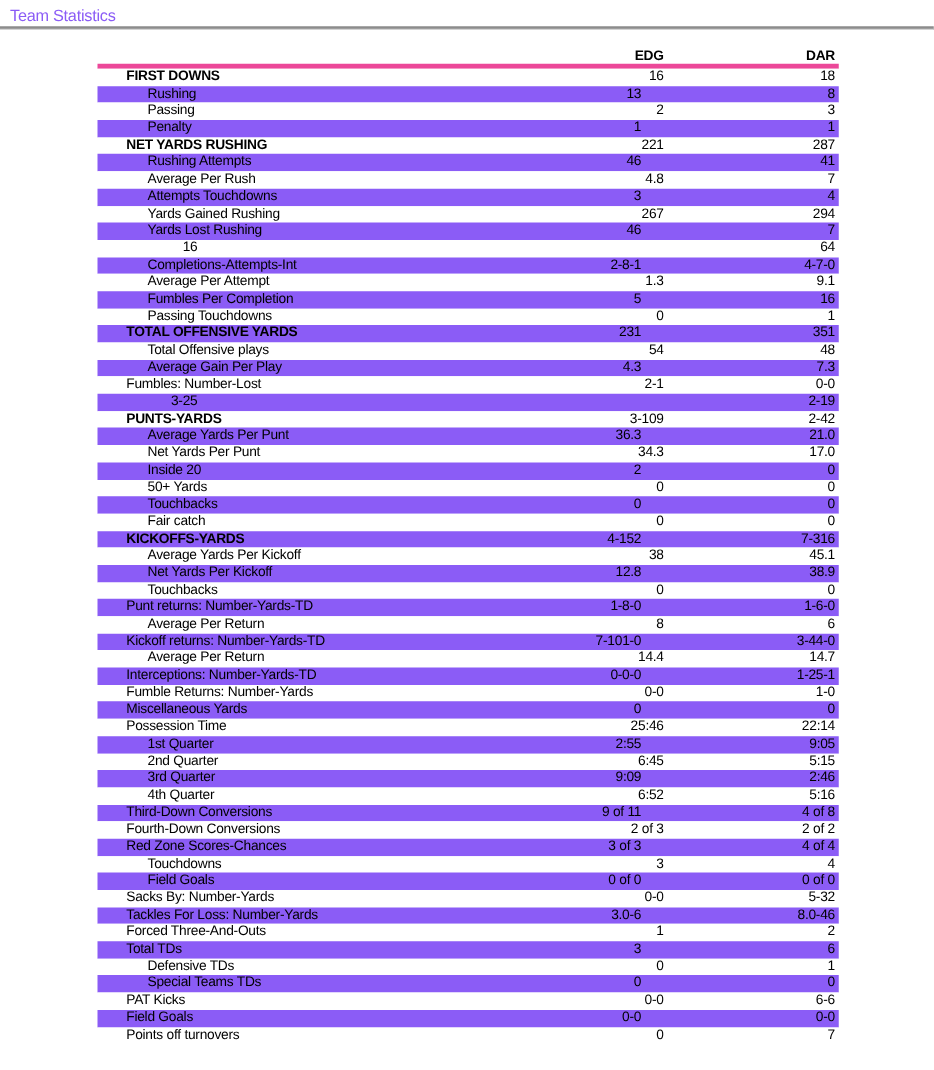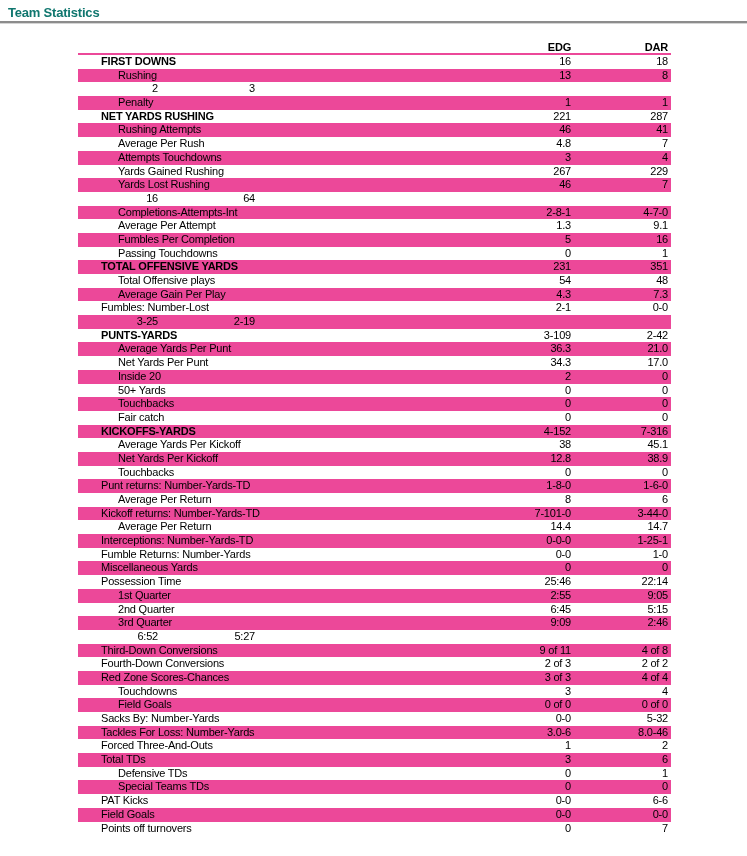--- a/index.html
+++ b/index.html
@@ -9,22 +9,22 @@
     background: #ffffff;
     font-family: "Liberation Sans", sans-serif;
     color: #000000;
     overflow: hidden;
   }
   .page-title {
     position: absolute;
     left: 8px;
     top: 5px;
     font-size: 13px;
-    font-weight: bold;
-    color: #0f766e;
+    font-weight: normal;
+    color: #8b5cf6;
     letter-spacing: -0.2px;
   }
   .title-rule {
     position: absolute;
     left: 0;
     top: 21px;
     width: 747px;
     height: 3px;
     background: #8c8c8c;
     border-bottom: 1px solid #d4d4d4;
@@ -34,43 +34,44 @@
     left: 78px;
     top: 39px;
     width: 593px;
     font-size: 11px;
     letter-spacing: -0.2px;
   }
   .header-row {
     display: flex;
     align-items: flex-end;
     height: 16px;
-    border-bottom: 2px solid #ec4899;
+    border-bottom: 4px solid #ec4899;
     font-weight: bold;
   }
   .row {
     display: flex;
     height: 13.7px;
     line-height: 13.6px;
     background: #ffffff;
-  }
-  .row.alt { background: #ec4899; }
+    justify-content: space-between;
+  }
+  .row.alt { background: #8b5cf6; gap: 18px; }
   .cell { white-space: nowrap; overflow: hidden; }
   .cell.label {
     flex: 1;
     padding-left: 23px;
     text-align: left;
   }
   .row.indent .cell.label { padding-left: 40px; }
   .row.section .cell.label { font-weight: bold; }
   .cell.num {
     text-align: right;
   }
   .cell.edg { width: 80px; }
-  .cell.dar { width: 100px; padding-right: 3px; }
+  .cell.dar { width: 100px; padding-right: 3px; margin-left: 40px; }
   .header-row .cell.label { padding-left: 0; }
 </style>
 </head>
 <body>
 
 <div class="page-title">Team Statistics</div>
 <div class="title-rule"></div>
 
 <div class="stats-table">
   <div class="header-row">
@@ -85,20 +86,21 @@
     <span class="cell num dar">18</span>
   </div>
 
   <div class="row indent alt">
     <span class="cell label">Rushing</span>
     <span class="cell num edg">13</span>
     <span class="cell num dar">8</span>
   </div>
 
   <div class="row indent">
+    <span class="cell label">Passing</span>
     <span class="cell num edg">2</span>
     <span class="cell num dar">3</span>
   </div>
 
   <div class="row indent alt">
     <span class="cell label">Penalty</span>
     <span class="cell num edg">1</span>
     <span class="cell num dar">1</span>
   </div>
 
@@ -122,21 +124,21 @@
 
   <div class="row indent alt">
     <span class="cell label">Attempts Touchdowns</span>
     <span class="cell num edg">3</span>
     <span class="cell num dar">4</span>
   </div>
 
   <div class="row indent">
     <span class="cell label">Yards Gained Rushing</span>
     <span class="cell num edg">267</span>
-    <span class="cell num dar">229</span>
+    <span class="cell num dar">294</span>
   </div>
 
   <div class="row indent alt">
     <span class="cell label">Yards Lost Rushing</span>
     <span class="cell num edg">46</span>
     <span class="cell num dar">7</span>
   </div>
 
   <div class="row section">
     <span class="cell num edg">16</span>
@@ -322,22 +324,23 @@
     <span class="cell num dar">5:15</span>
   </div>
 
   <div class="row indent alt">
     <span class="cell label">3rd Quarter</span>
     <span class="cell num edg">9:09</span>
     <span class="cell num dar">2:46</span>
   </div>
 
   <div class="row indent">
+    <span class="cell label">4th Quarter</span>
     <span class="cell num edg">6:52</span>
-    <span class="cell num dar">5:27</span>
+    <span class="cell num dar">5:16</span>
   </div>
 
   <div class="row plain alt">
     <span class="cell label">Third-Down Conversions</span>
     <span class="cell num edg">9 of 11</span>
     <span class="cell num dar">4 of 8</span>
   </div>
 
   <div class="row plain">
     <span class="cell label">Fourth-Down Conversions</span>

